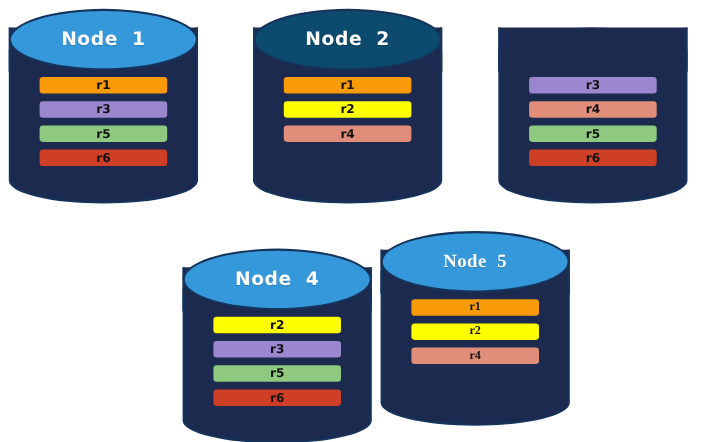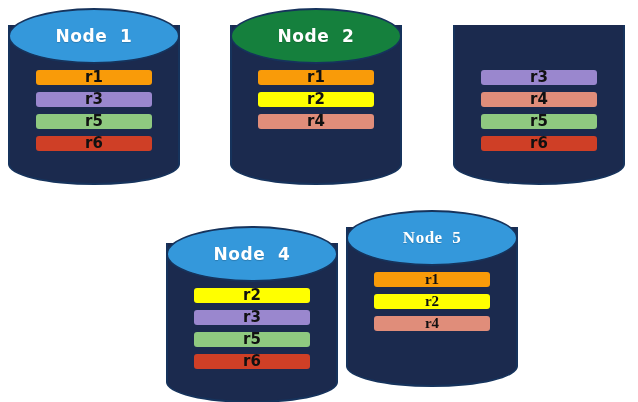--- a/index.html
+++ b/index.html
@@ -88,21 +88,21 @@
   }
 
   .shard {
     height: 15px;
     margin-bottom: 7px;
     border-radius: 3px;
     display: flex;
     align-items: center;
     justify-content: center;
     color: #111111;
-    font-size: 15px;
+    font-size: 11px;
     font-weight: bold;
     line-height: 1;
     box-sizing: border-box;
   }
   .shard:last-child { margin-bottom: 0; }
 </style>
 </head>
 <body style="background: rgb(255, 255, 255);">
 
 <div id="diagram">
@@ -115,21 +115,21 @@
       <div class="shard-stack">
         <div class="shard" style="background: rgb(249, 155, 9);">r1</div>
         <div class="shard" style="background: rgb(154, 135, 206);">r3</div>
         <div class="shard" style="background: rgb(143, 201, 128);">r5</div>
         <div class="shard" style="background: rgb(207, 63, 38);">r6</div>
       </div>
     </div>
     <div class="node" style="left: 230px; top: 8px;">
       <div class="cyl-body" style="background: rgb(27, 42, 78); border-color: rgb(22, 51, 92);"></div>
       <div class="cyl-body-top" style="background: rgb(27, 42, 78); border-color: rgb(22, 51, 92);"></div>
-      <div class="cyl-top" style="background: #15803d; border-color: rgb(22, 51, 92);">
+      <div class="cyl-top" style="background: #0c4a6e; border-color: rgb(22, 51, 92);">
         <span class="node-label">Node  2</span>
       </div>
       <div class="shard-stack">
         <div class="shard" style="background: rgb(249, 155, 9);">r1</div>
         <div class="shard" style="background: rgb(255, 255, 0);">r2</div>
         <div class="shard" style="background: rgb(224, 141, 122);">r4</div>
       </div>
     </div>
     <div class="node" style="left: 453px; top: 8px;">
       <div class="cyl-body" style="background: rgb(27, 42, 78); border-color: rgb(22, 51, 92);"></div>

